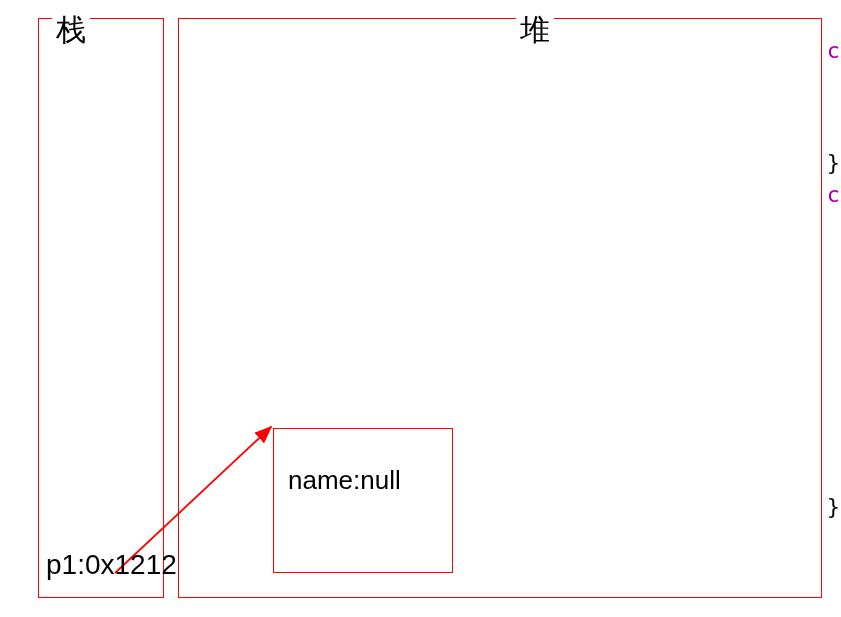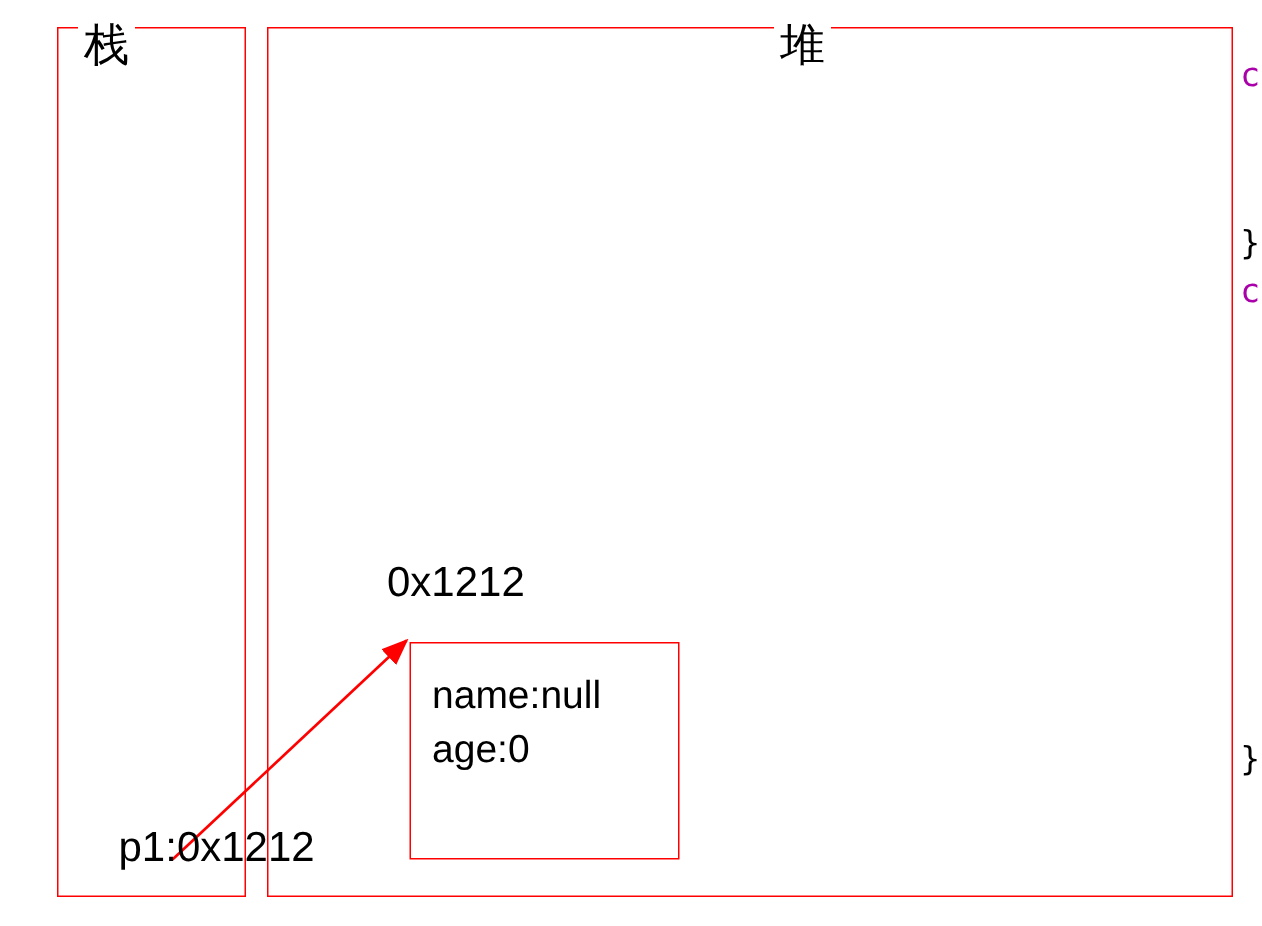--- a/index.html
+++ b/index.html
@@ -56,21 +56,21 @@
       z-index: 5;
     }
     .object-box {
       position: absolute;
       left: 273px;
       top: 428px;
       width: 180px;
       height: 145px;
       border: 1.5px solid #ff0000;
       background: #ffffff;
-      padding: 16px 14px;
+      padding: 33px 14px;
       z-index: 3;
     }
     .object-box .line {
       font-size: 26px;
       line-height: 36px;
       color: #000000;
     }
     .address-label {
       position: absolute;
       left: 258px;
@@ -80,21 +80,20 @@
       z-index: 4;
     }
     .pointer-label {
       position: absolute;
       left: 46px;
       top: 549px;
       font-size: 28px;
       color: #000000;
       z-index: 6;
       background: transparent;
-      margin-left: 33px;
     }
     .arrow-svg {
       position: absolute;
       left: 0;
       top: 0;
       width: 841px;
       height: 617px;
       z-index: 2;
       pointer-events: none;
     }
@@ -114,25 +113,23 @@
 <body>
 
 <div class="canvas">
 
   <div class="stack-box"></div>
   <div class="stack-label">栈</div>
 
   <div class="heap-box"></div>
   <div class="heap-label">堆</div>
 
-  <div class="address-label">0x1212</div>
 
   <div class="object-box">
     <div class="line">name:null</div>
-    <div class="line">age:0</div>
   </div>
 
   <svg class="arrow-svg" width="841" height="617">
     <defs>
       <marker id="arrowhead" markerWidth="10" markerHeight="8" refX="9" refY="4" orient="auto">
         <polygon points="0 0, 10 4, 0 8" fill="#ff0000"></polygon>
       </marker>
     </defs>
     <line x1="115" y1="573" x2="271" y2="427" stroke="#ff0000" stroke-width="1.8" marker-end="url(#arrowhead)"></line>
   </svg>

